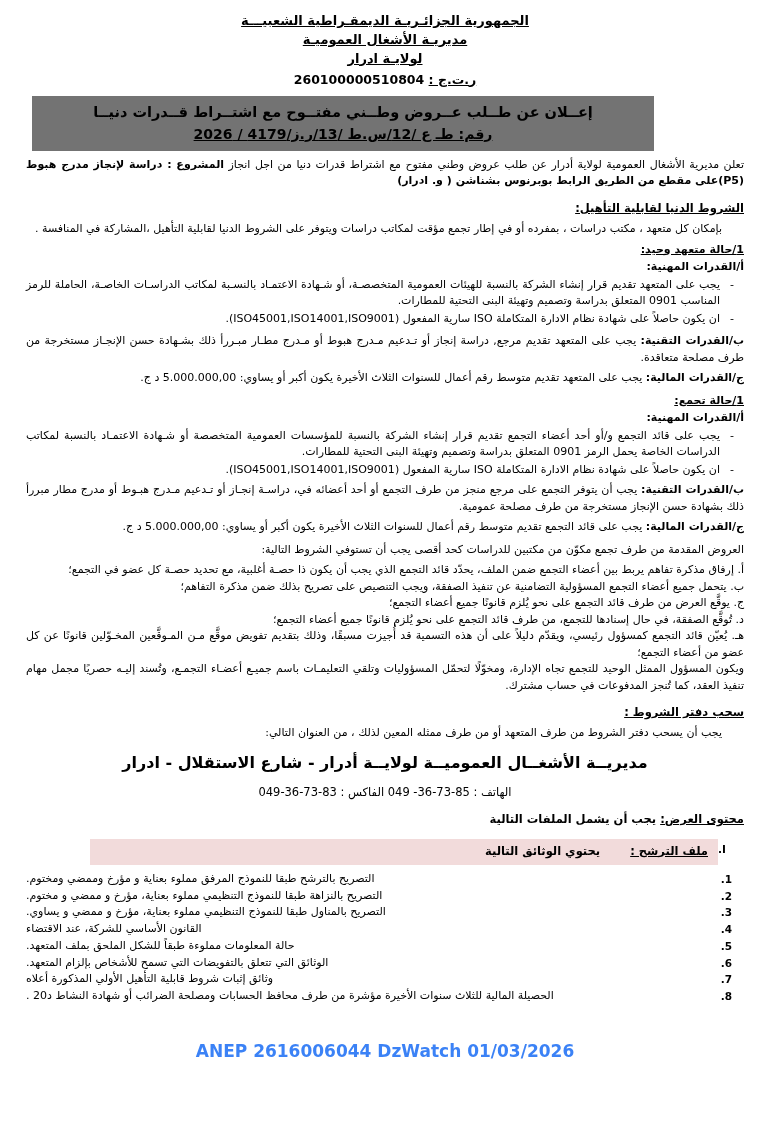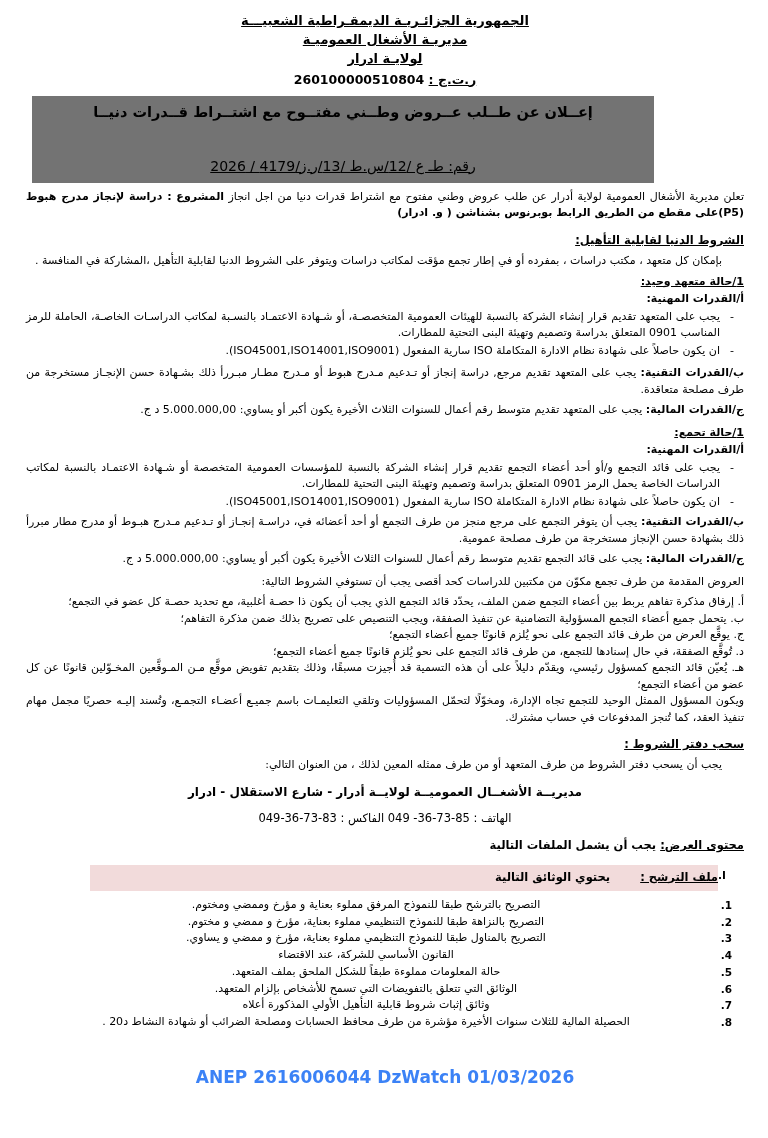--- a/index.html
+++ b/index.html
@@ -18,44 +18,44 @@
   .rc-line{font-size:12.5px;font-weight:700;text-align:center;margin-top:2px;}
   
   .banner{
     background:#737373;
     margin:7px 0 6px 0;
     margin-right:90px;margin-left:6px;
     padding:5px 8px 6px 8px;
     text-align:center;
   }
   .banner-title{font-size:14.5px;font-weight:700;line-height:1.55;}
-  .banner-num{font-size:14px;font-weight:400;text-decoration:underline;line-height:1.5;margin-top:32px;}
+  .banner-num{font-size:14px;font-weight:700;text-decoration:underline;line-height:1.5;}
   .para{margin:4px 0;}
   .sec-title{font-weight:700;text-decoration:underline;font-size:11.5px;margin-top:10px;}
   .sub-title{font-weight:700;font-size:11px;margin-top:1px;}
   .indent1{text-indent:22px;}
   
   .dash-row{display:flex;flex-direction:row;padding-right:10px;margin:1px 0;}
   .dash-mark{width:14px;flex:0 0 14px;}
   .dash-text{flex:1;text-align:justify;}
   
   .letter-item{margin:0;text-align:justify;}
   .num-row{display:flex;flex-direction:row;padding-right:12px;margin:0;}
   .num-mark{width:26px;flex:0 0 26px;font-weight:700;font-size:10.5px;padding-top:1px;}
-  .num-text{flex:1;text-align:center;}
+  .num-text{flex:1;text-align:left;}
   
-  .addr{font-weight:700;text-align:center;margin-top:9px;font-size:12px;}
+  .addr{font-weight:700;text-align:center;margin-top:9px;font-size:16px;}
   .phone{font-weight:400;text-align:center;margin-top:9px;font-size:11.5px;}
   
   .cand-row{display:flex;flex-direction:row;margin:10px 0 6px 0;align-items:flex-start;}
   .cand-mark{flex:0 0 26px;width:26px;font-size:10.5px;font-weight:700;padding-top:3px;text-align:left;}
   .cand-box{
     flex:1;background:#f2dbdb;
     margin-left:64px;
-    padding:4px 0 5px 10px;
+    padding:4px 10px 5px 10px;
     font-weight:700;font-size:11.5px;
   }
   .cand-box .sub{margin-right:26px;}
   .footer{
     text-align:center;margin-top:34px;
     font-weight:700;font-size:17px;color:#3b82f6;
     direction:ltr;
   }
   .mt6{margin-top:6px;}
   .mt10{margin-top:10px;}

